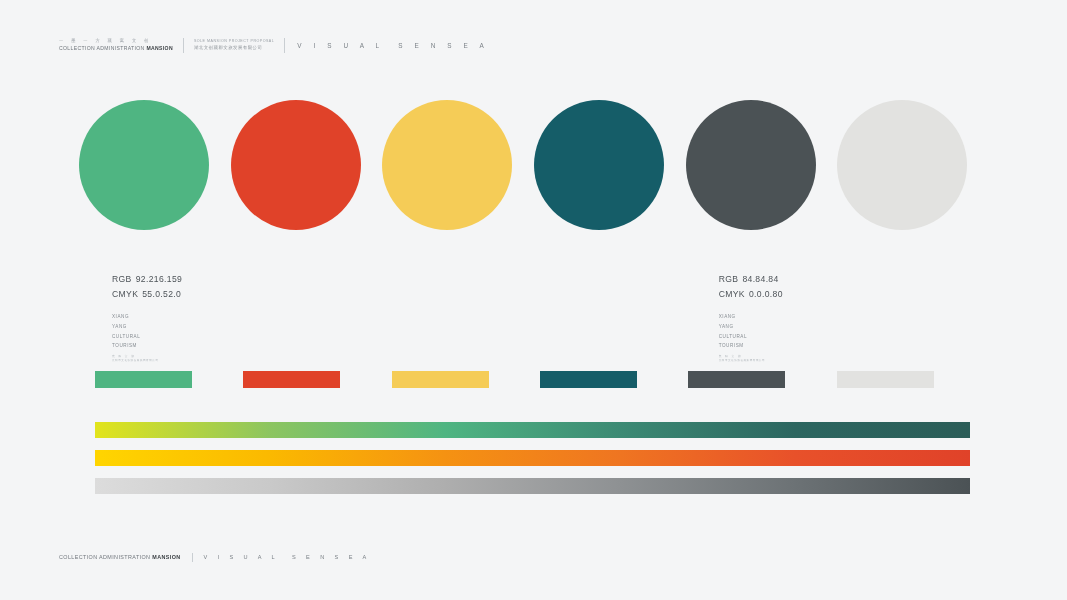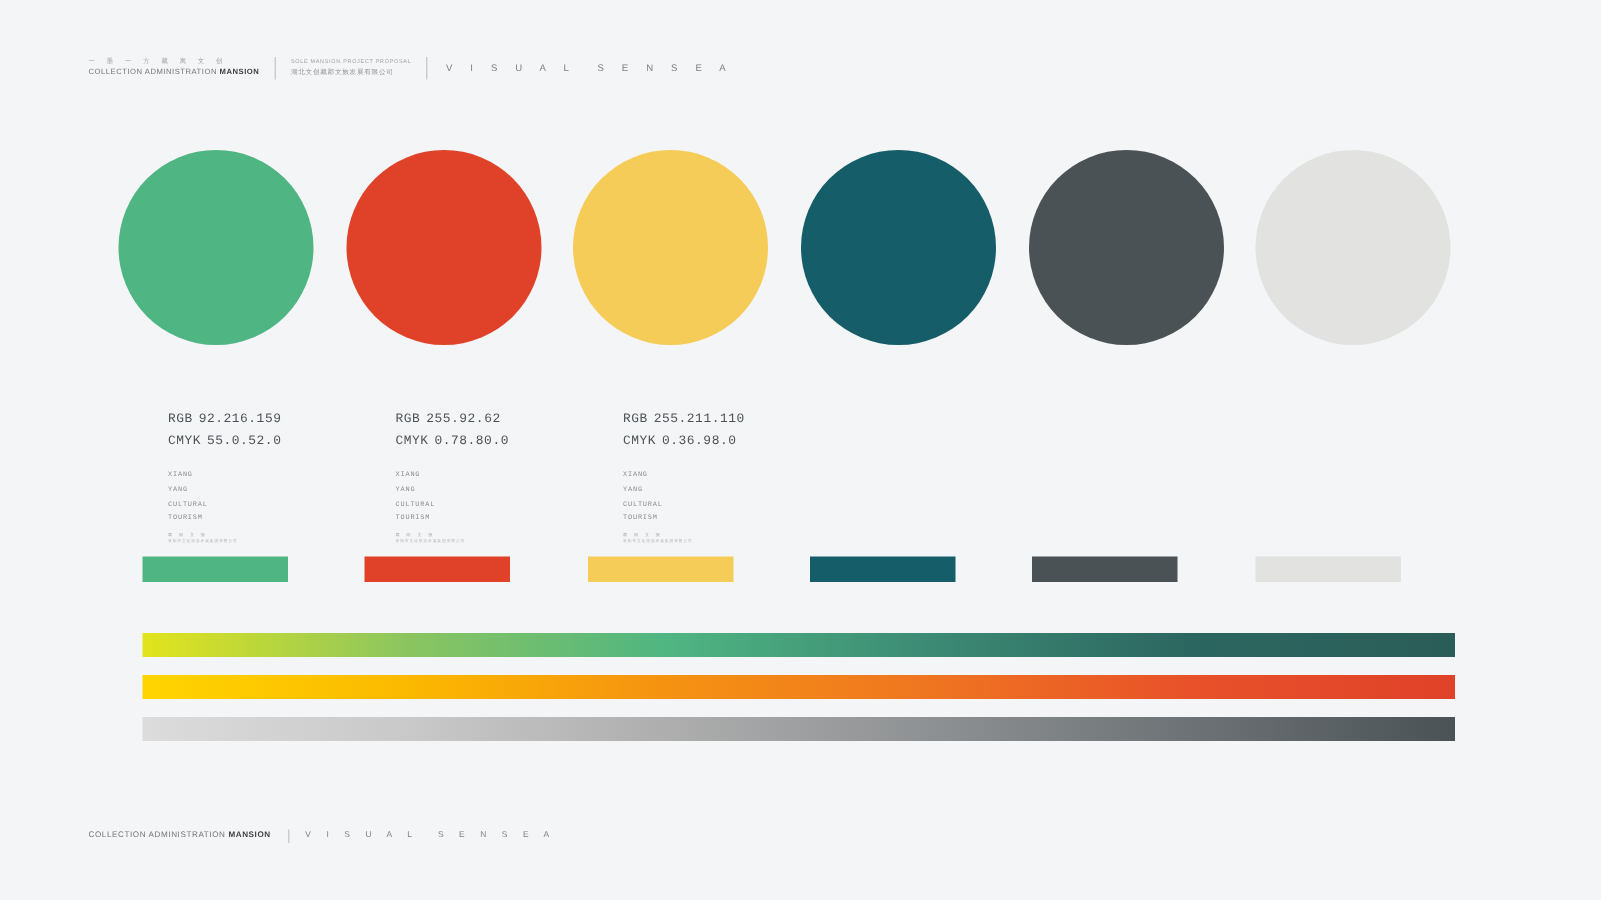--- a/index.html
+++ b/index.html
@@ -99,21 +99,20 @@
     left: 79px;
     top: 100px;
     width: 910px;
     display: flex;
   }
 
   .col {
     width: 155px;
     margin-right: 0;
     position: relative;
-    font-family: Liberation Mono, monospace;
   }
 
   .circle {
     width: 130px;
     height: 130px;
     border-radius: 50%;
     margin-left: 0;
   }
 
   .info {
@@ -247,59 +246,47 @@
         <div>CULTURAL</div>
         <div>TOURISM</div>
       </div>
       <div class="micro1">襄 阳 文 旅</div>
       <div class="micro2">襄阳市文化旅游发展集团有限公司</div>
     </div>
   </div>
 
   <div class="col">
     <div class="circle" style="background: rgb(224, 66, 41);"></div>
+  </div>
+
+  <div class="col">
+    <div class="circle" style="background: rgb(245, 204, 87);"></div>
+  </div>
+
+  <div class="col">
+    <div class="circle" style="background: rgb(21, 93, 104);"></div>
+  </div>
+
+  <div class="col">
+    <div class="circle" style="background: rgb(75, 82, 85);"></div>
     <div class="info">
-      <div class="rgb-line"><span class="lbl">RGB</span><span>255.92.62</span></div>
-      <div class="cmyk-line"><span class="lbl">CMYK</span><span>0.78.80.0</span></div>
+      <div class="rgb-line"><span class="lbl">RGB</span><span>84.84.84</span></div>
+      <div class="cmyk-line"><span class="lbl">CMYK</span><span>0.0.0.80</span></div>
       <div class="org">
         <div>XIANG</div>
         <div>YANG</div>
         <div>CULTURAL</div>
         <div>TOURISM</div>
       </div>
       <div class="micro1">襄 阳 文 旅</div>
       <div class="micro2">襄阳市文化旅游发展集团有限公司</div>
     </div>
   </div>
 
   <div class="col">
-    <div class="circle" style="background: rgb(245, 204, 87);"></div>
-    <div class="info">
-      <div class="rgb-line"><span class="lbl">RGB</span><span>255.211.110</span></div>
-      <div class="cmyk-line"><span class="lbl">CMYK</span><span>0.36.98.0</span></div>
-      <div class="org">
-        <div>XIANG</div>
-        <div>YANG</div>
-        <div>CULTURAL</div>
-        <div>TOURISM</div>
-      </div>
-      <div class="micro1">襄 阳 文 旅</div>
-      <div class="micro2">襄阳市文化旅游发展集团有限公司</div>
-    </div>
-  </div>
-
-  <div class="col">
-    <div class="circle" style="background: rgb(21, 93, 104);"></div>
-  </div>
-
-  <div class="col">
-    <div class="circle" style="background: rgb(75, 82, 85);"></div>
-  </div>
-
-  <div class="col">
     <div class="circle" style="background: rgb(226, 226, 224);"></div>
   </div>
 
 </div>
 
 <div class="bars">
   <div class="bar-cell">
       <div class="bar" style="background: rgb(79, 181, 130);"></div>
     </div>
   <div class="bar-cell">

